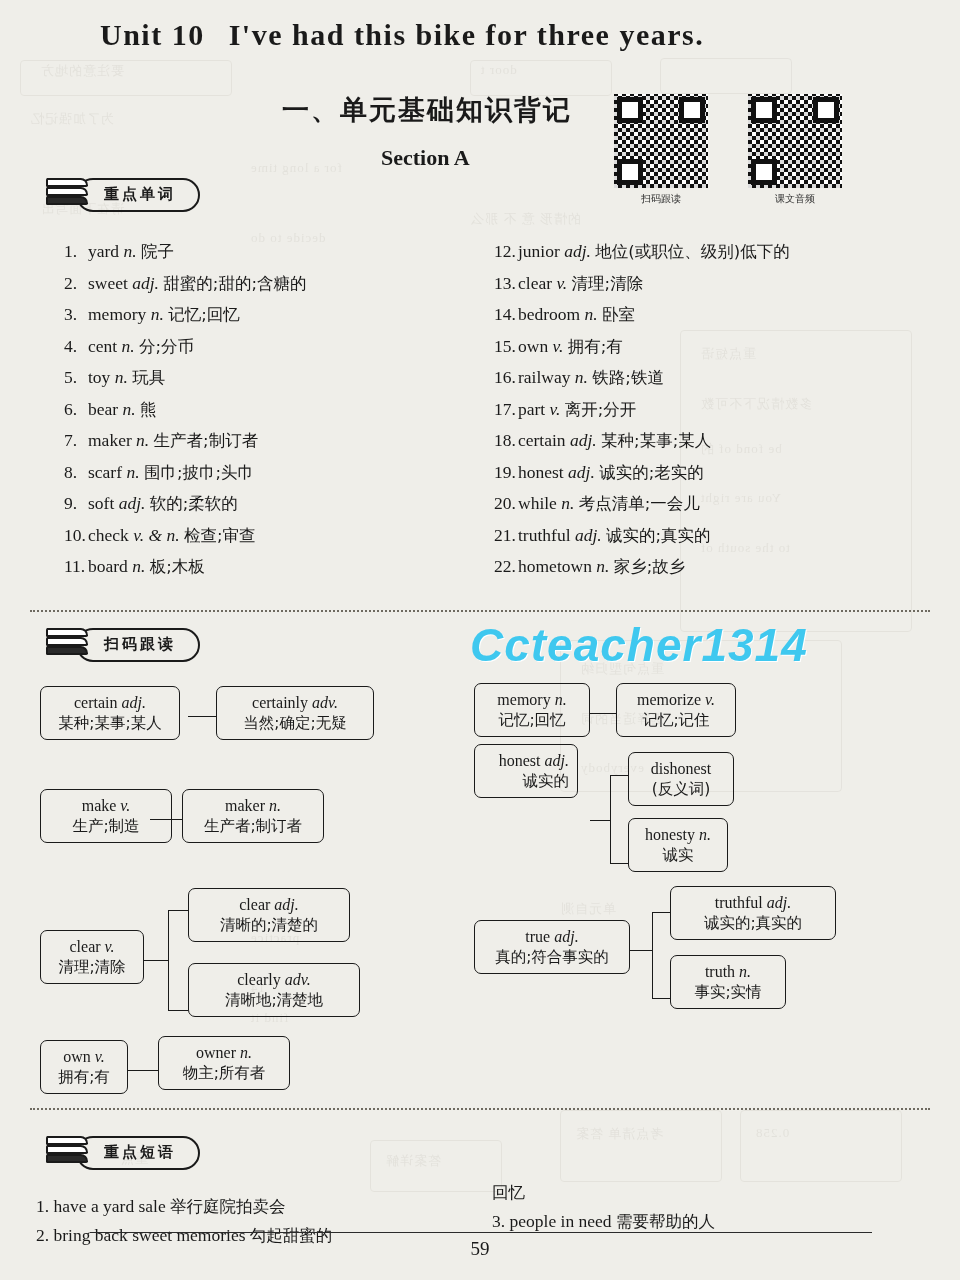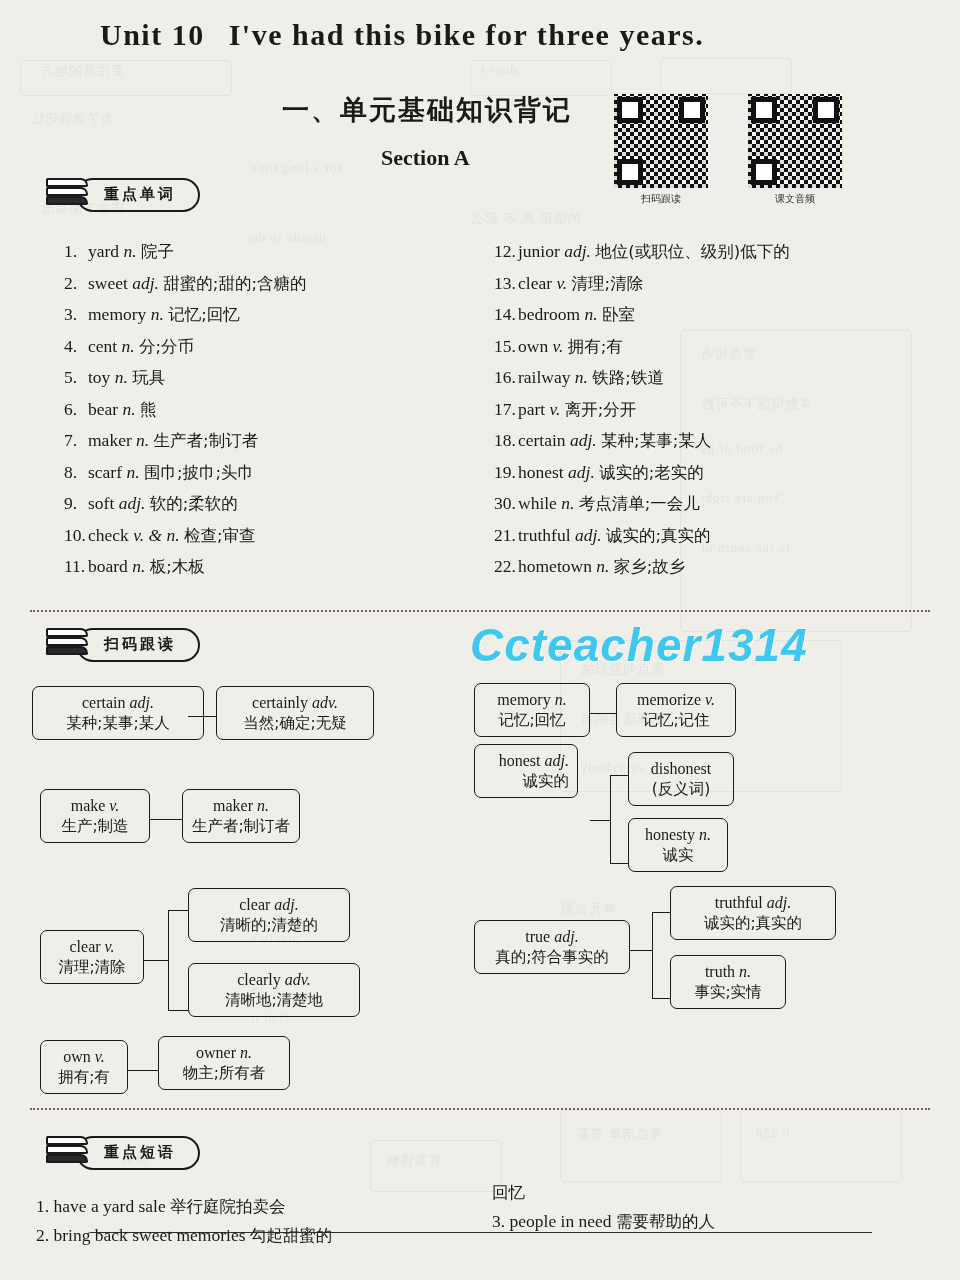--- a/index.html
+++ b/index.html
@@ -308,54 +308,54 @@
 
   <div class="wordcol" style="left:466px; top:236px; width:470px;">
     <div class="row"><span class="idx">12.</span><span class="en">junior</span> <span class="pos">adj.</span> <span class="cn">地位(或职位、级别)低下的</span></div>
     <div class="row"><span class="idx">13.</span><span class="en">clear</span> <span class="pos">v.</span> <span class="cn">清理;清除</span></div>
     <div class="row"><span class="idx">14.</span><span class="en">bedroom</span> <span class="pos">n.</span> <span class="cn">卧室</span></div>
     <div class="row"><span class="idx">15.</span><span class="en">own</span> <span class="pos">v.</span> <span class="cn">拥有;有</span></div>
     <div class="row"><span class="idx">16.</span><span class="en">railway</span> <span class="pos">n.</span> <span class="cn">铁路;铁道</span></div>
     <div class="row"><span class="idx">17.</span><span class="en">part</span> <span class="pos">v.</span> <span class="cn">离开;分开</span></div>
     <div class="row"><span class="idx">18.</span><span class="en">certain</span> <span class="pos">adj.</span> <span class="cn">某种;某事;某人</span></div>
     <div class="row"><span class="idx">19.</span><span class="en">honest</span> <span class="pos">adj.</span> <span class="cn">诚实的;老实的</span></div>
-    <div class="row"><span class="idx">30.</span><span class="en">while</span> <span class="pos">n.</span> <span class="cn">考点清单;一会儿</span></div>
+    <div class="row"><span class="idx">20.</span><span class="en">while</span> <span class="pos">n.</span> <span class="cn">考点清单;一会儿</span></div>
     <div class="row"><span class="idx">21.</span><span class="en">truthful</span> <span class="pos">adj.</span> <span class="cn">诚实的;真实的</span></div>
     <div class="row"><span class="idx">22.</span><span class="en">hometown</span> <span class="pos">n.</span> <span class="cn">家乡;故乡</span></div>
   </div>
 
   <div class="dotsep" style="top:610px;"></div>
 
   <div class="badge" style="left:44px; top:628px;">
     <span class="book">
       <span class="pg"></span>
         <span class="pg"></span>
         <span class="pg"></span>
     </span>
     <span class="pill">扫码跟读</span>
   </div>
 
   <div class="watermark">Ccteacher1314</div>
 
-  <div class="wbox" style="left:32px; top:686px; width:172px;">
+  <div class="wbox" style="left:40px; top:686px; width:140px;">
     <span><span>certain</span> <span class="pos">adj.</span></span>
     <span class="cn">某种;某事;某人</span>
   </div>
   <div class="conn" style="left:188px; top:716px; width:28px;"></div>
   <div class="wbox" style="left:216px; top:686px; width:158px;">
     <span><span>certainly</span> <span class="pos">adv.</span></span>
     <span class="cn">当然;确定;无疑</span>
   </div>
 
-  <div class="wbox" style="left:40px; top:789px; width:110px;">
+  <div class="wbox" style="left:40px; top:789px; width:132px;">
     <span><span>make</span> <span class="pos">v.</span></span>
     <span class="cn">生产;制造</span>
   </div>
   <div class="conn" style="left:150px; top:819px; width:32px;"></div>
-  <div class="wbox" style="left:182px; top:789px; width:118px;">
+  <div class="wbox" style="left:182px; top:789px; width:142px;">
     <span><span>maker</span> <span class="pos">n.</span></span>
     <span class="cn">生产者;制订者</span>
   </div>
 
   <div class="wbox" style="left:40px; top:930px; width:104px;">
     <span><span>clear</span> <span class="pos">v.</span></span>
     <span class="cn">清理;清除</span>
   </div>
   <div class="conn" style="left:144px; top:960px; width:24px;"></div>
   <div class="connv" style="left:168px; top:910px; height:100px;"></div>
@@ -438,14 +438,15 @@
   <div class="phrase" style="left:36px; top:1192px; width:450px;">
     <div><span>1.</span> <span>have a yard sale</span> <span class="cn">举行庭院拍卖会</span></div>
     <div><span>2.</span> <span>bring back sweet memories</span> <span class="cn">勾起甜蜜的</span></div>
   </div>
   <div class="phrase" style="left:492px; top:1178px; width:440px;">
     <div class="cn">回忆</div>
     <div><span>3.</span> <span>people in need</span> <span class="cn">需要帮助的人</span></div>
   </div>
 
   <div class="footer-line"></div>
+  <div class="page-num">59</div>
 
 </div>
 
 </body></html>

